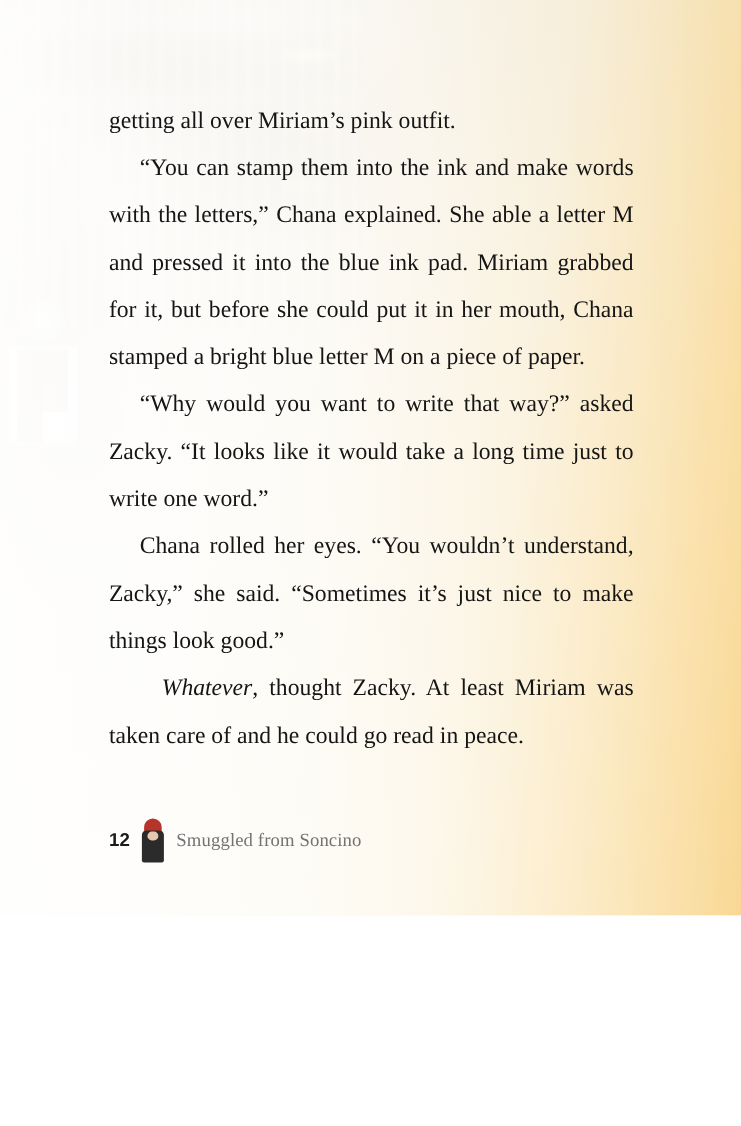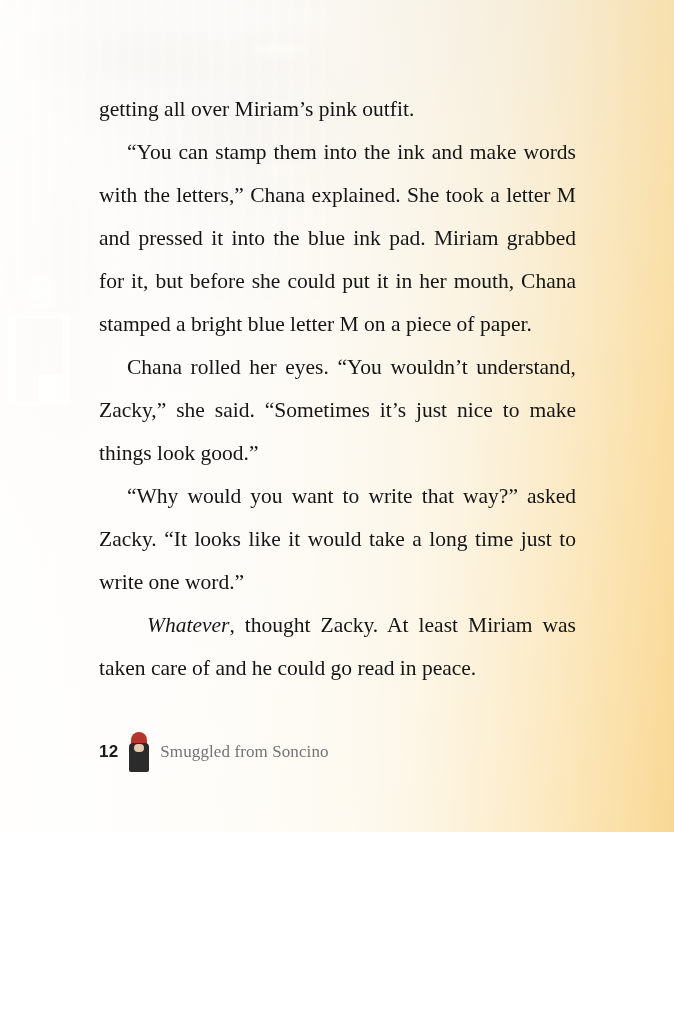--- a/index.html
+++ b/index.html
@@ -126,21 +126,21 @@
   }
   .para em {
     font-style: italic;
     margin-left: 20px;
   }
 
   
   .footer {
     position: absolute;
     left: 99px;
-    bottom: 58px;
+    bottom: 46px;
     height: 44px;
     display: flex;
     align-items: center;
     gap: 10px;
   }
   .folio {
     font-family: "Liberation Sans", sans-serif;
     font-weight: bold;
     font-size: 17px;
     color: #1a1a1a;
@@ -187,23 +187,23 @@
   <div class="bg-photo">
     <div class="bg-arch"></div>
     <div class="bg-chandelier"></div>
     <div class="bg-window"></div>
   </div>
   <div class="bg-warm"></div>
   <div class="bg-sheet"></div>
 
   <div class="text-col">
     <p class="para first">getting all over Miriam’s pink outfit.</p>
-    <p class="para">“You can stamp them into the ink and make words with the letters,” Chana explained. She took a letter M and pressed it into the blue ink pad. Miriam grabbed for it, but before she could put it in her mouth, Chana stamped a bright blue letter M on a piece of paper.</p>
+    <p class="para">“You can stamp them into the ink and make words with the letters,” Chana explained. She able a letter M and pressed it into the blue ink pad. Miriam grabbed for it, but before she could put it in her mouth, Chana stamped a bright blue letter M on a piece of paper.</p>
+    <p class="para">“Why would you want to write that way?” asked Zacky. “It looks like it would take a long time just to write one word.”</p>
     <p class="para">Chana rolled her eyes. “You wouldn’t understand, Zacky,” she said. “Sometimes it’s just nice to make things look good.”</p>
-    <p class="para">“Why would you want to write that way?” asked Zacky. “It looks like it would take a long time just to write one word.”</p>
     <p class="para"><em>Whatever</em><span>, thought Zacky. At least Miriam was taken care of and he could go read in peace.</span></p>
   </div>
 
   <div class="footer">
     <span class="folio">12</span>
     <span class="footer-mark">
       <span class="hat"></span>
       <span class="body"></span>
       <span class="face"></span>
     </span>

